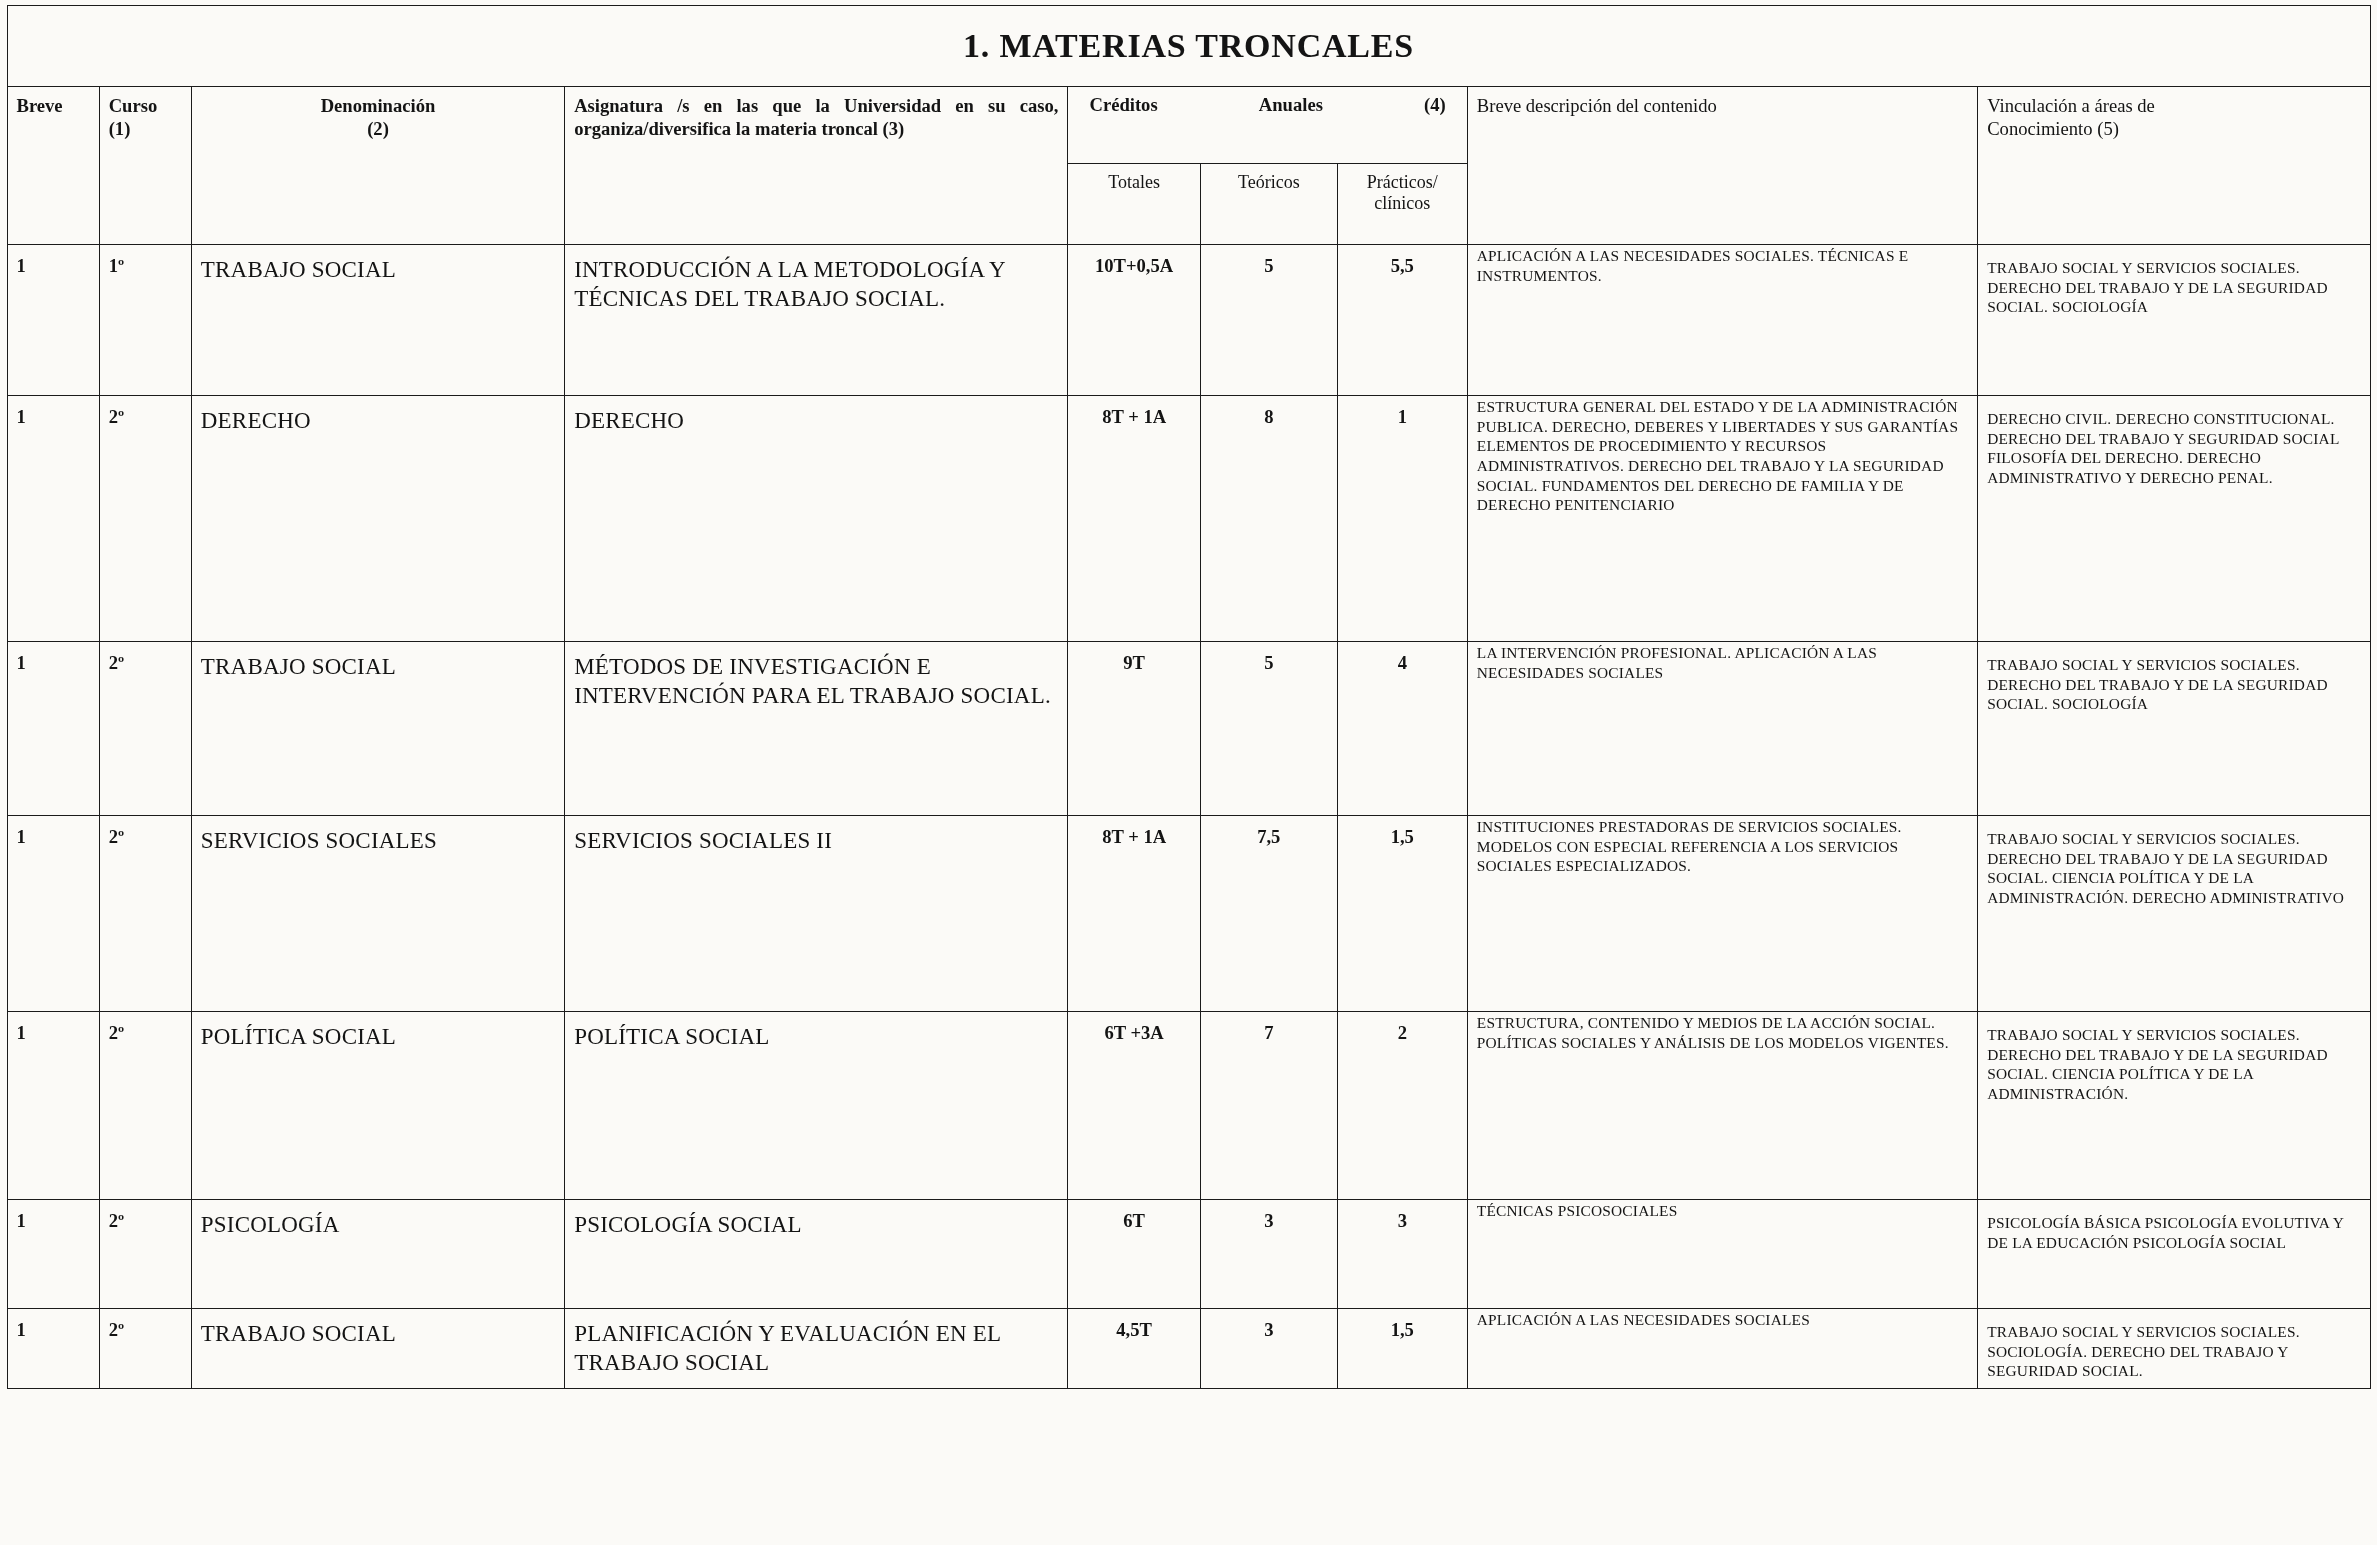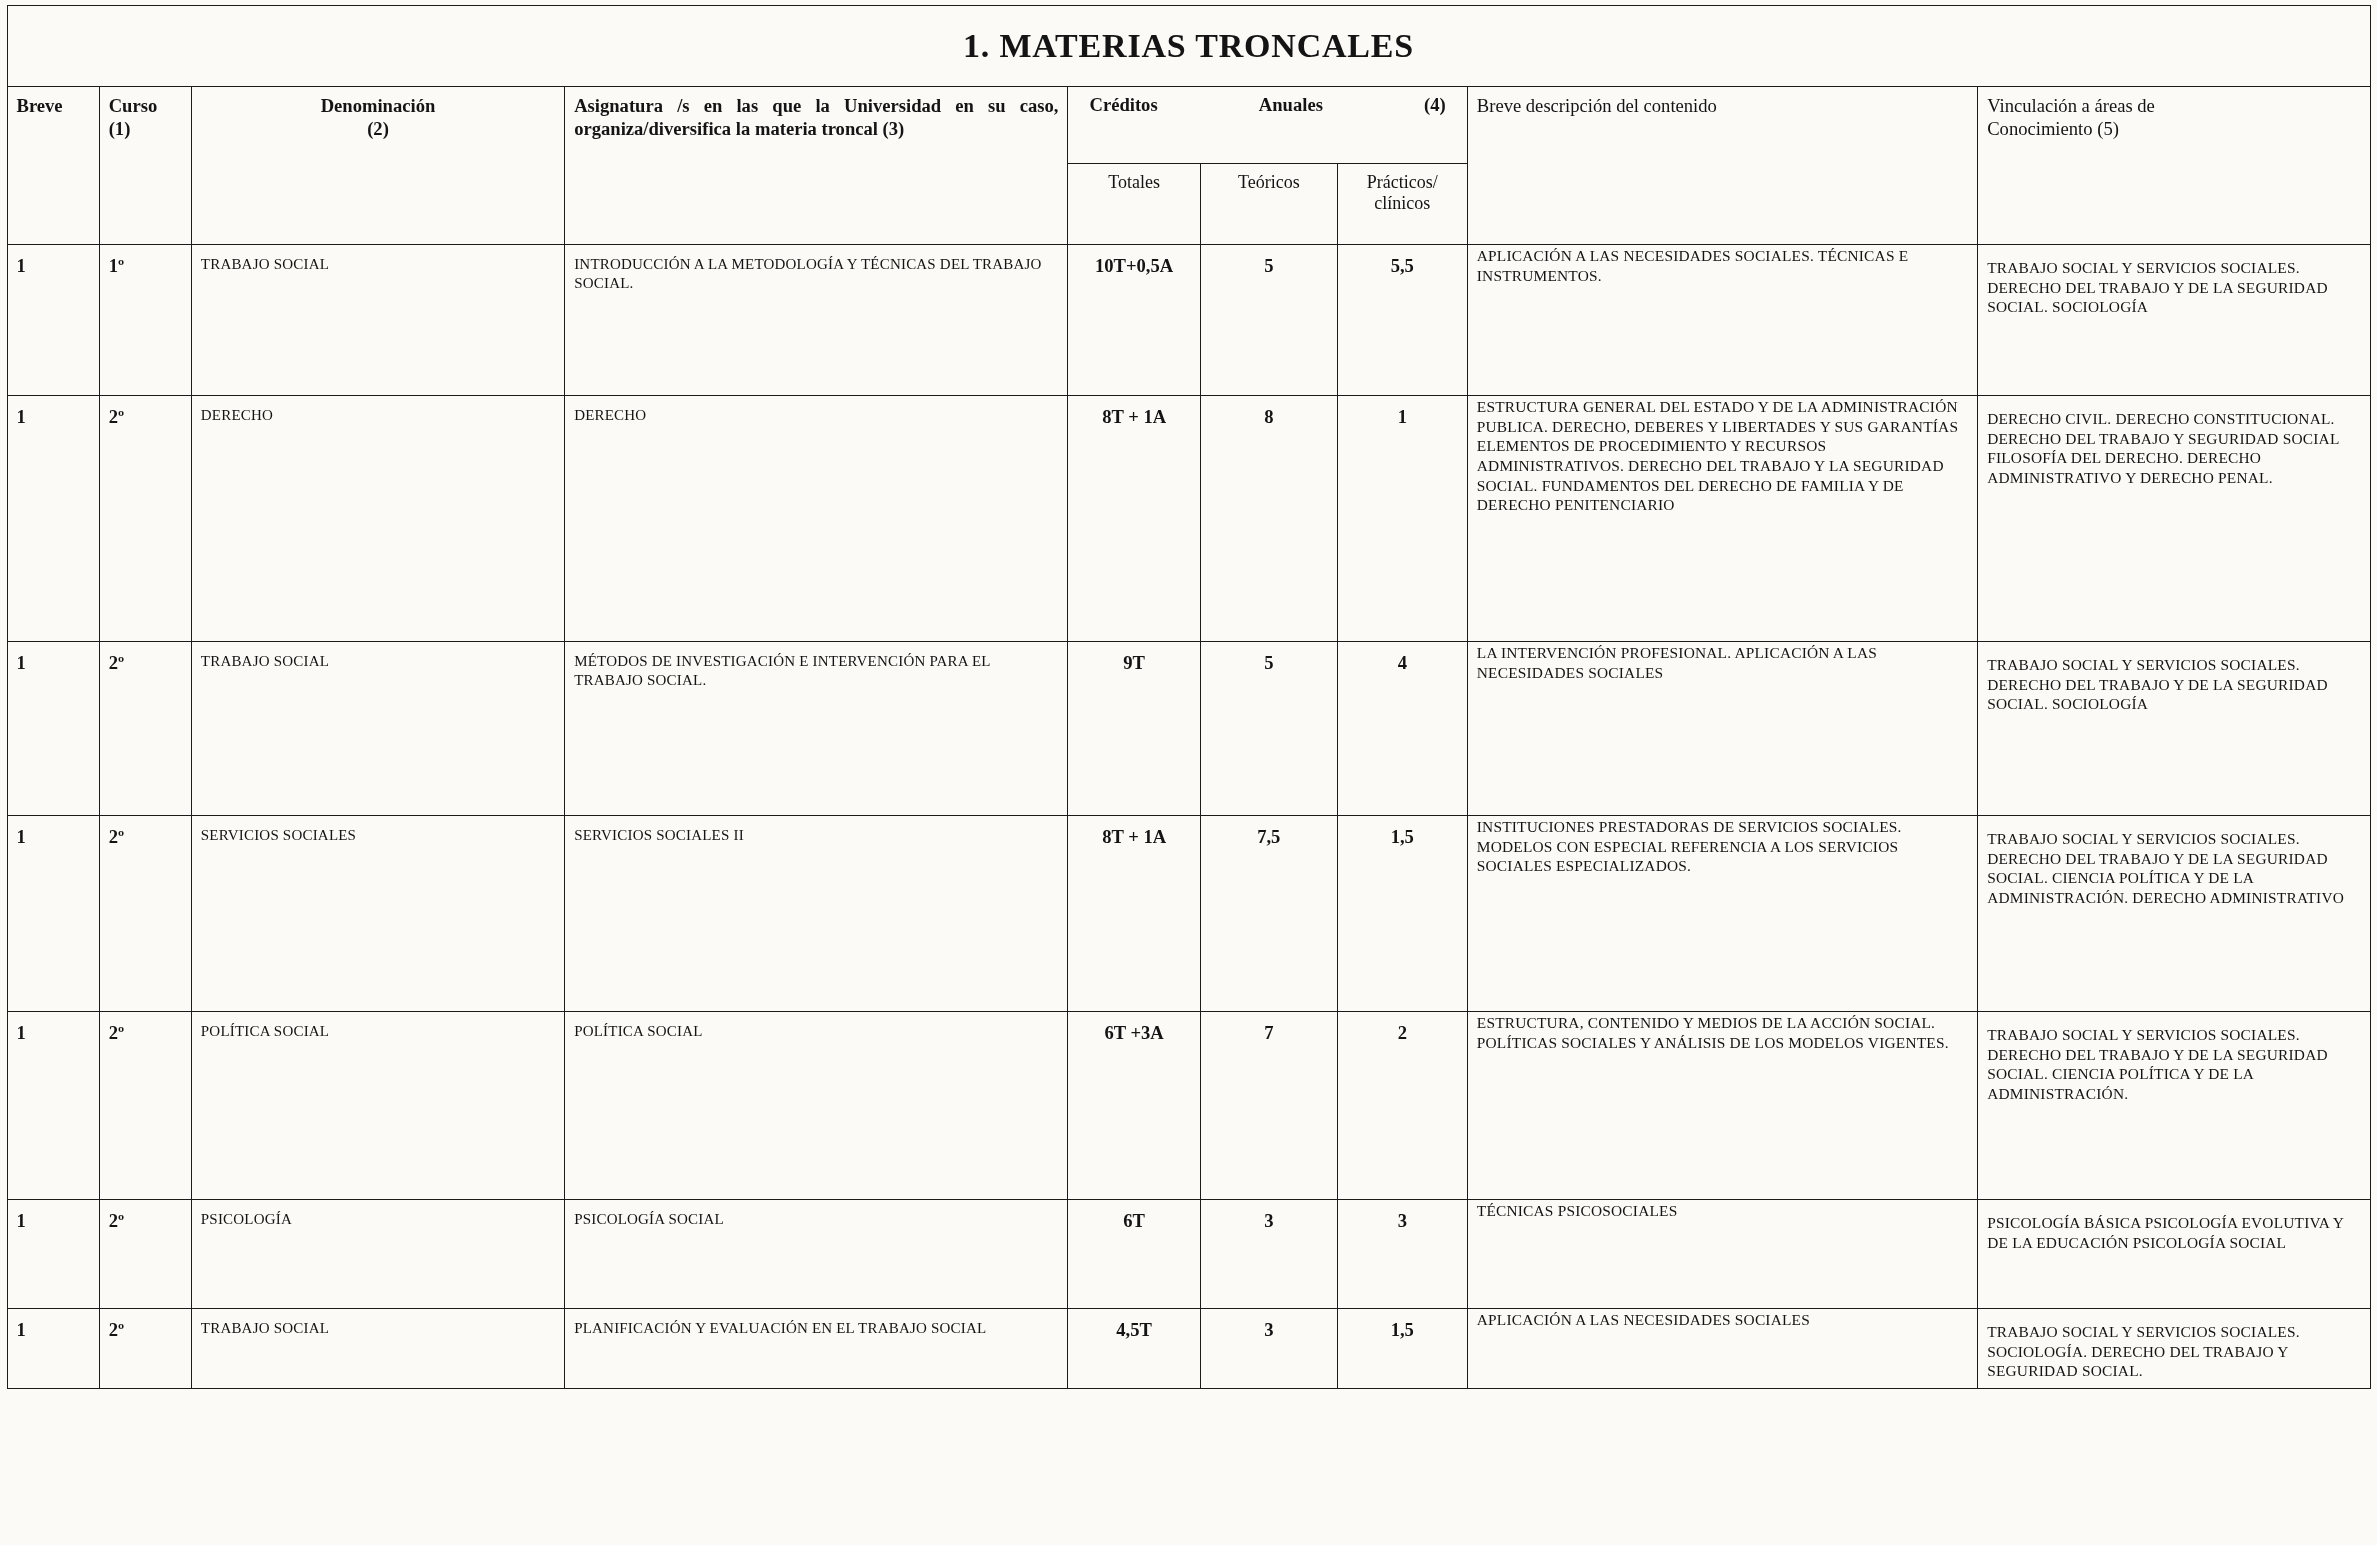--- a/index.html
+++ b/index.html
@@ -90,21 +90,21 @@
   tbody tr:nth-child(5) { height: 188px; }
   tbody tr:nth-child(6) { height: 109px; }
   tbody tr:nth-child(7) { height: auto; }
 
   td.c-ciclo, td.c-curso {
     font-size: 18.6px;
     font-weight: bold;
     padding-top: 9.7px;
   }
   td.c-denom, td.c-asig {
-    font-size: 15px;
+    font-size: 23px;
     line-height: 1.3;
     letter-spacing: 0.2px;
     padding-top: 9.7px;
   }
   td.c-num {
     font-size: 18.6px;
     font-weight: bold;
     text-align: center;
     padding-top: 9.7px;
   }

